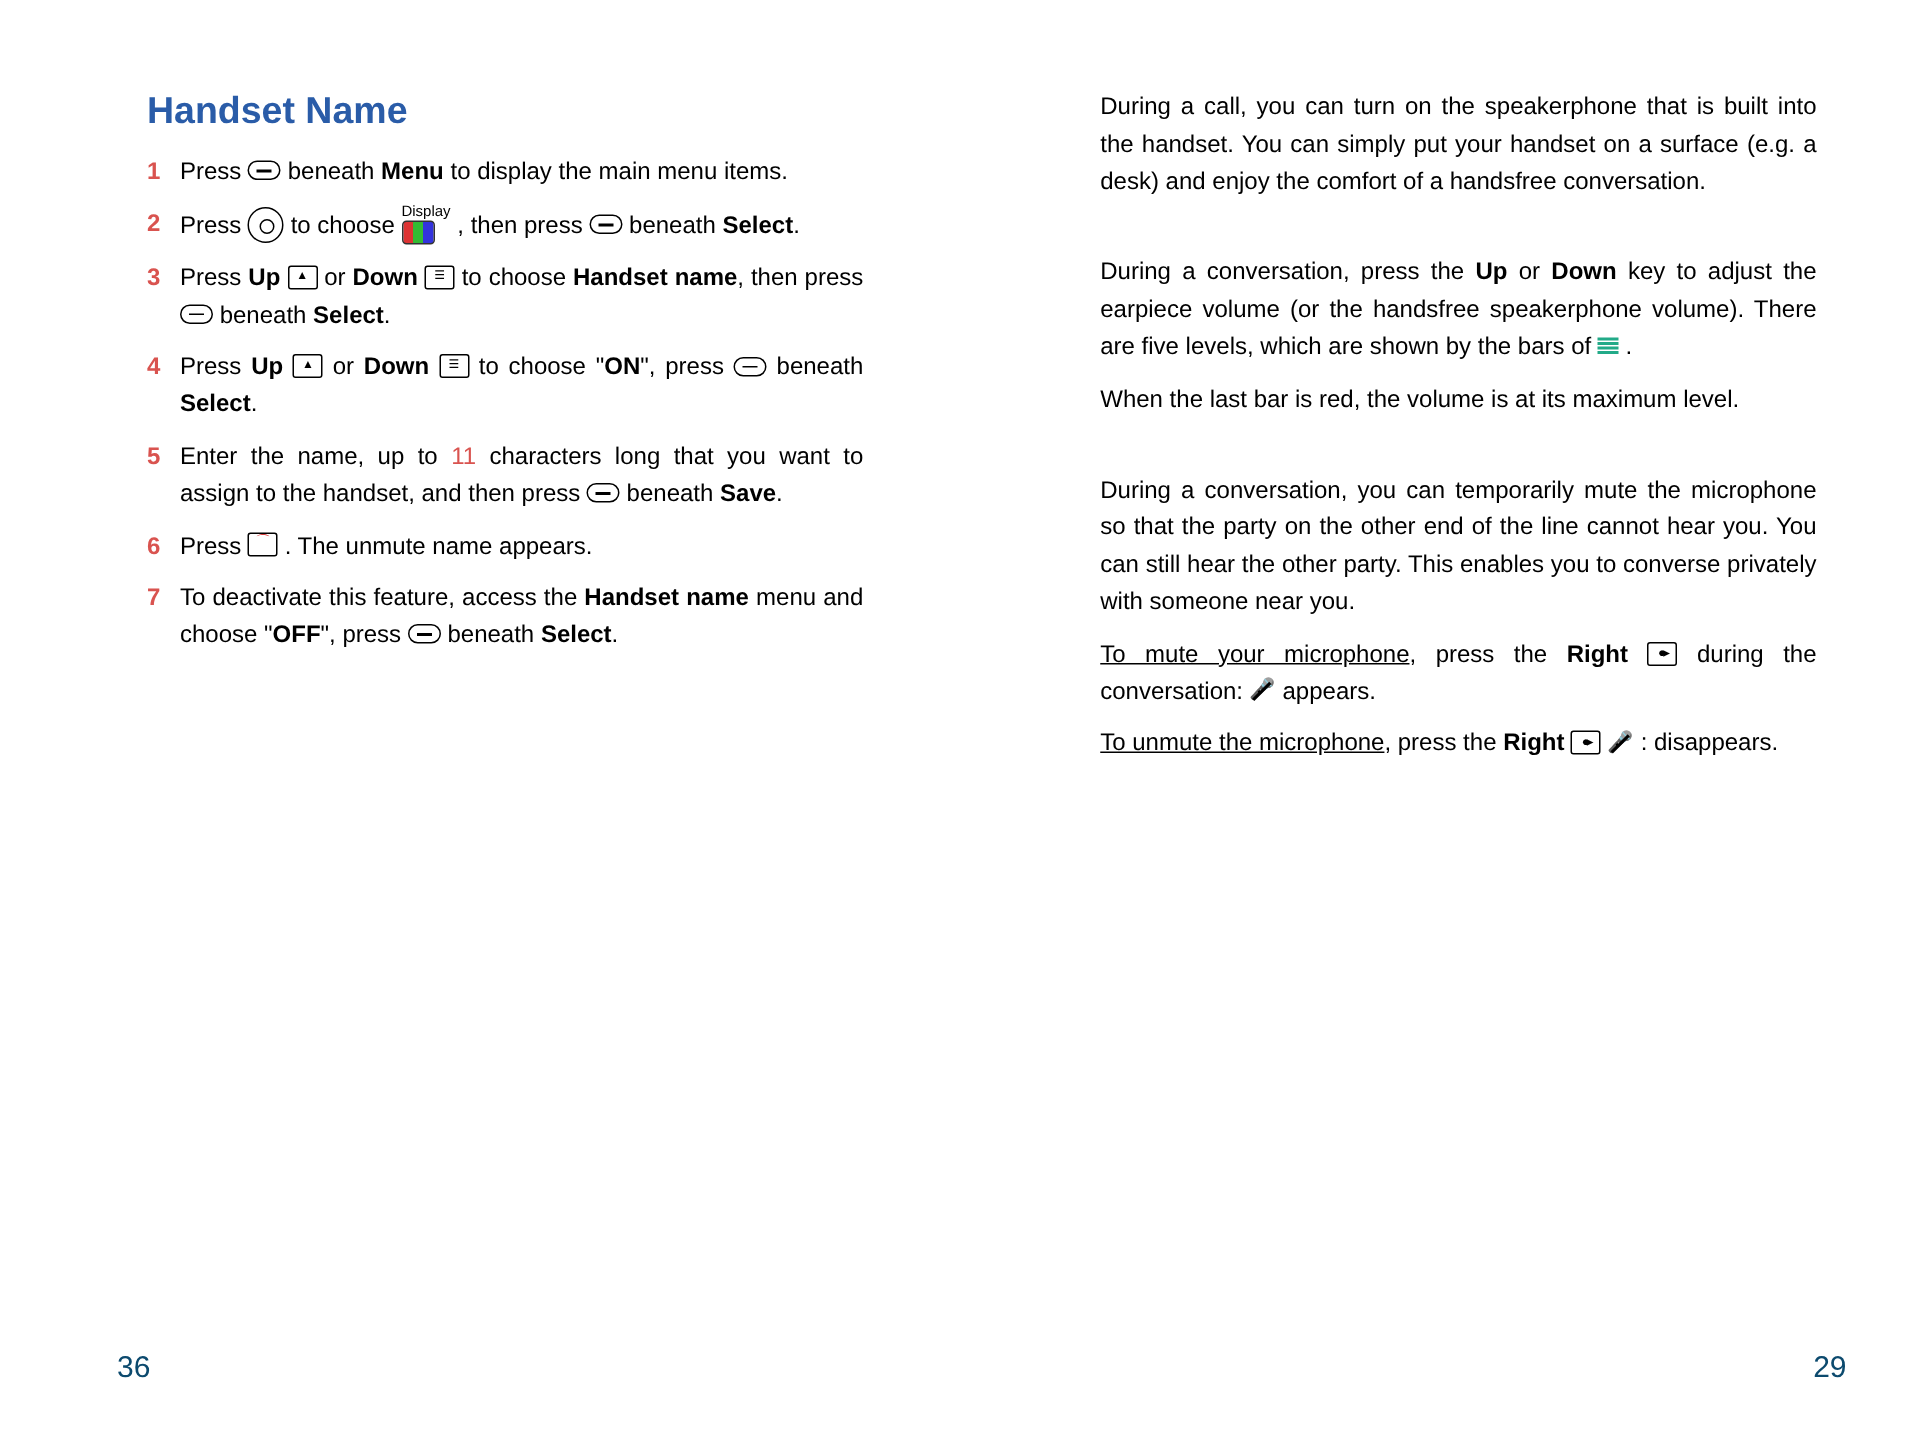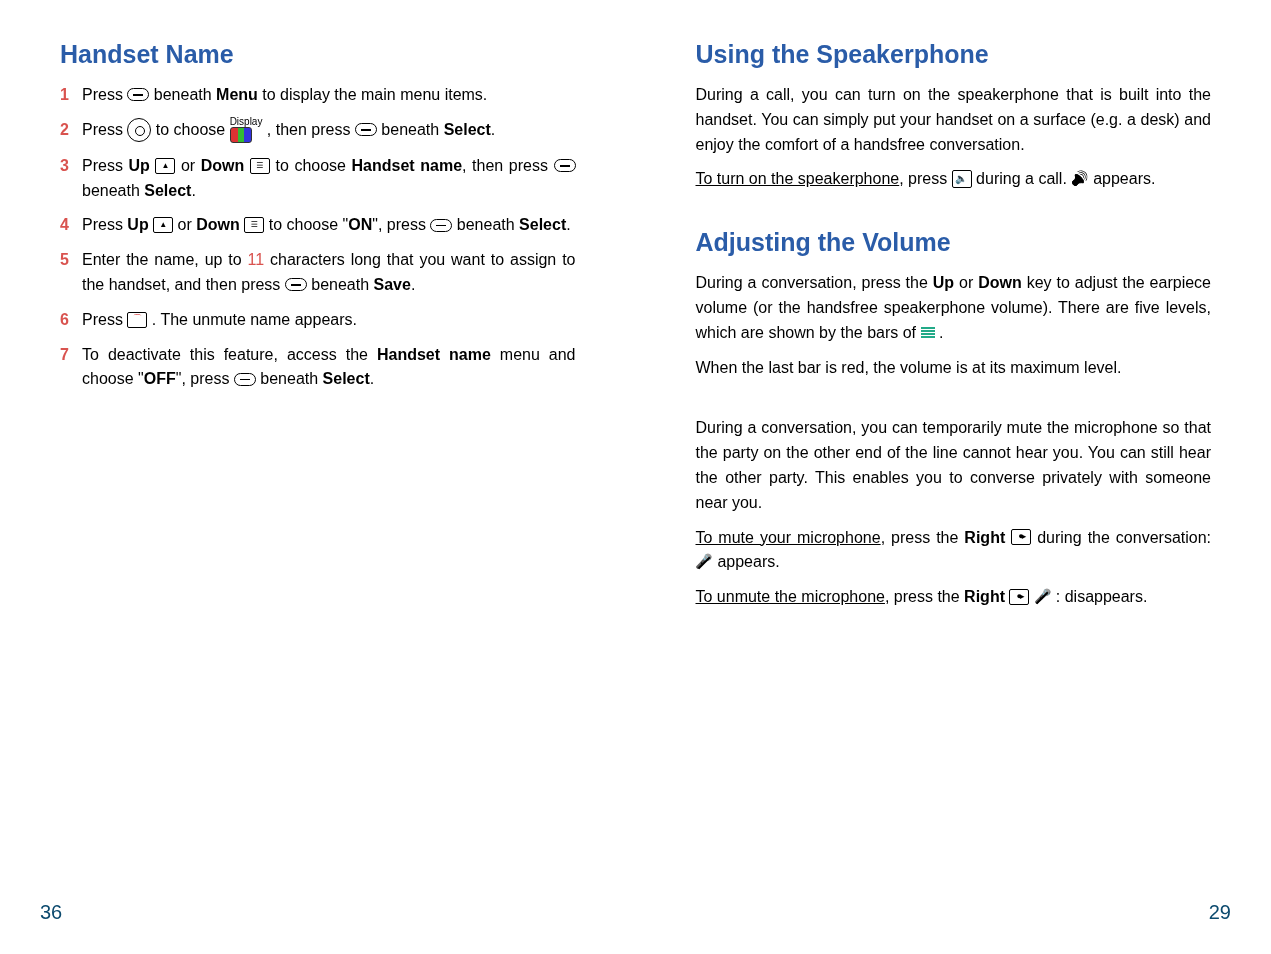--- a/index.html
+++ b/index.html
@@ -6,24 +6,25 @@
     body {
       font-family: Arial, Helvetica, sans-serif;
       background: #fff;
       width: 1271px;
       height: 954px;
       display: flex;
       color: #000;
     }
     .page {
       width: 50%;
-      padding: 40px 60px 30px 60px;
+      padding: 60px 60px 30px 60px;
       position: relative;
       display: flex;
       flex-direction: column;
+      margin-left: 38px;
     }
     .page-content { flex: 1; }
     .page-num {
       font-size: 20px;
       color: #0c4a6e;
       position: absolute;
       bottom: 30px;
     }
     .page-left .page-num { left: 40px; }
     .page-right .page-num { right: 40px; }
@@ -174,29 +175,24 @@
         </li>
       </ol>
     </div>
   </div>
   <div class="page-num">36</div>
 </div>
 
 <div class="page page-right">
   <div class="page-content">
     <div class="section">
-      <h2>Using the Speakerphone</h2>
       <p class="para justify">During a call, you can turn on the speakerphone that is built into the handset. You can simply put your handset on a surface (e.g. a desk) and enjoy the comfort of a handsfree conversation.</p>
-      <p class="para justify">
-        <span class="u">To turn on the speakerphone</span><span>, press </span><span class="spk-key"></span><span> during a call. </span><span class="spk-solid"></span><span> appears.</span>
-      </p>
-    </div>
-
-    <div class="section">
-      <h2>Adjusting the Volume</h2>
+    </div>
+
+    <div class="section">
       <p class="para justify">
         <span>During a conversation, press the </span><b>Up</b><span> or </span><b>Down</b><span> key to adjust the earpiece volume (or the handsfree speakerphone volume). There are five levels, which are shown by the bars of  </span><span class="volbars"><span></span><span></span><span></span><span></span></span><span> .</span>
       </p>
       <p class="para justify">When the last bar is red, the volume is at its maximum level.</p>
     </div>
 
     <div class="section">
       <p class="para justify">During a conversation, you can temporarily mute the microphone so that the party on the other end of the line cannot hear you. You can still hear the other party. This enables you to converse privately with someone near you.</p>
       <p class="para justify">
         <span class="u">To mute your microphone</span><span>, press the </span><b>Right</b> <span class="right-key"></span><span>  during the conversation:  </span><span class="mic-mute strike"></span><span>  appears.</span>

